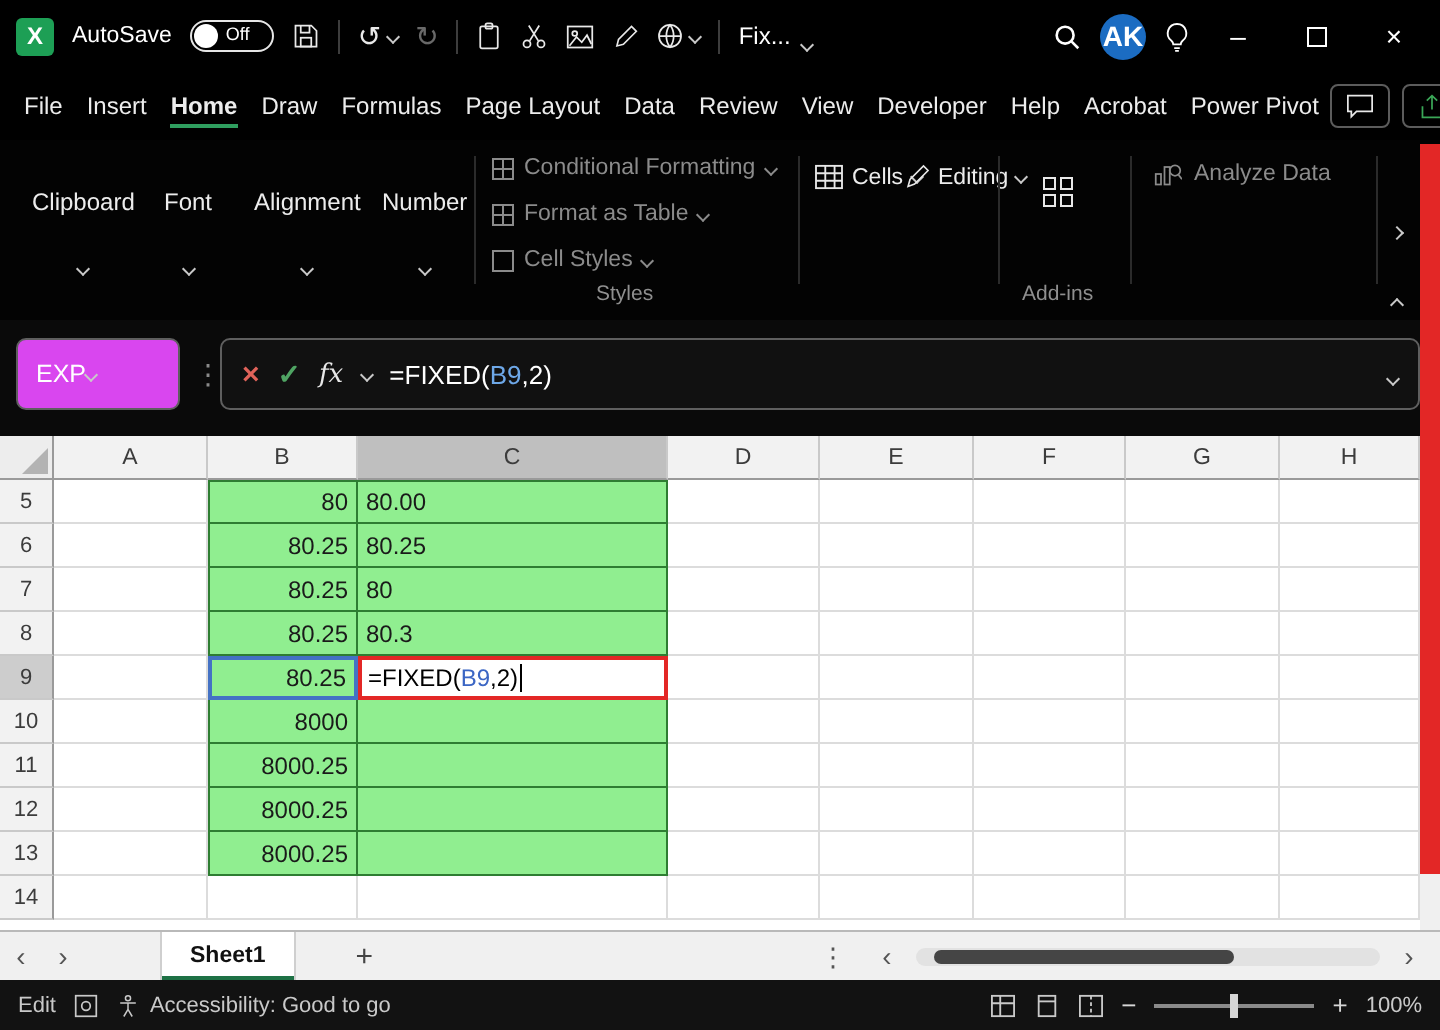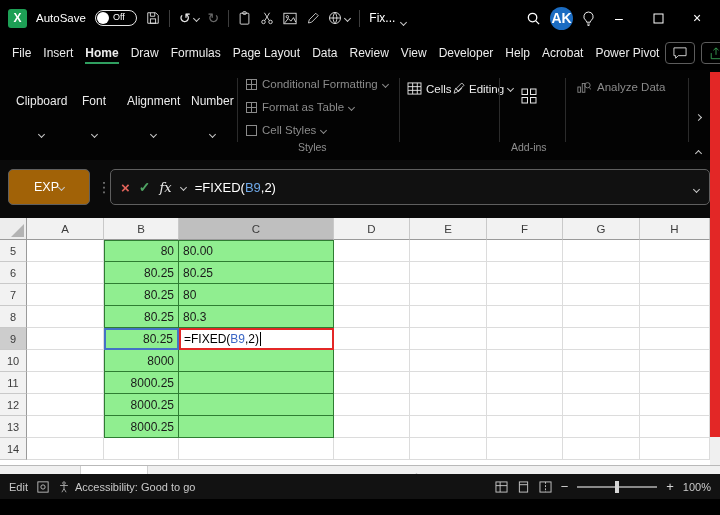--- a/index.html
+++ b/index.html
@@ -43,21 +43,21 @@
   .styles-item{position:absolute;display:flex;align-items:center;gap:5px;color:#8b8b8b;font-size:11.5px;white-space:nowrap}
   .grp-label{position:absolute;top:71px;color:#8f8f8f;font-size:10.5px}
   .sicon{width:11px;height:11px;border:1px solid #8b8b8b;display:inline-block;position:relative;flex:0 0 auto}
   .sicon.grid::after{content:"";position:absolute;left:0;top:4px;width:9px;height:1px;background:#8b8b8b}
   .sicon.grid::before{content:"";position:absolute;left:4px;top:0;width:1px;height:9px;background:#8b8b8b}
   .analyze{position:absolute;left:577px;top:10px;display:flex;align-items:center;gap:6px;color:#8b8b8b;font-size:11.5px;white-space:nowrap}
   .rb-ctl{position:absolute;color:#ddd}
 
   
   #formulabar{position:absolute;top:160px;left:0;width:720px;height:58px;background:#0a0a0a}
-  .namebox{position:absolute;left:8px;top:9px;width:82px;height:36px;background:#a16207;border:1px solid #5f5f5f;border-radius:5px;display:flex;align-items:center;justify-content:center;padding:0 9px;color:#fff;font-size:12.5px}
+  .namebox{position:absolute;left:8px;top:9px;width:82px;height:36px;background:#d946ef;border:1px solid #5f5f5f;border-radius:5px;display:flex;align-items:center;justify-content:flex-start;padding:0 9px;color:#fff;font-size:12.5px}
   .sizer{position:absolute;left:97px;top:19px;color:#8a8a8a;font-size:14px}
   .fbox{position:absolute;left:110px;top:9px;width:600px;height:36px;background:#111;border:1px solid #5f5f5f;border-radius:5px;display:flex;align-items:center;padding:0 10px;gap:9px;font-size:13px;color:#fff}
   .fx-cancel{color:#e0635a;font-size:15px;font-weight:bold}
   .fx-ok{color:#4fa463;font-size:14px;font-weight:bold}
   .fx-fx{font-family:"DejaVu Serif",serif;font-style:italic;font-size:13px;color:#e8e8e8}
   .formula-text{display:flex;align-items:center;white-space:pre}
   .ref-bar{color:#6ea8e8}
 
   
   #grid{position:absolute;top:218px;left:0;width:710px;height:247px;background:#fff;font-size:12px;color:#1a1a1a}
@@ -88,21 +88,21 @@
   .tab-nav{width:21px;text-align:center;color:#555;font-size:14px;line-height:1}
   .sheet-tab{margin-left:38px;height:24px;background:#fff;border-left:1px solid #cfcfcf;border-right:1px solid #cfcfcf;display:flex;align-items:center;padding:0 14px;font-weight:bold;font-size:11.5px;color:#111;position:relative}
   .sheet-tab::after{content:"";position:absolute;left:0;right:0;bottom:0;height:2px;background:#1e7145}
   .addsheet{margin-left:30px;font-size:15px;color:#444;line-height:1}
   .tab-dots{margin-left:auto;color:#555;font-size:13px}
   .hscroll{display:flex;align-items:center;gap:4px;margin:0 5px 0 10px}
   .htrack{width:232px;height:9px;background:#e2e2e2;border-radius:5px;position:relative}
   .hthumb{position:absolute;left:9px;top:1px;width:150px;height:7px;background:#454545;border-radius:4px}
 
   
-  #statusbar{position:absolute;top:474px;left:0;width:720px;height:25px;background:#121212;display:flex;align-items:center;gap:9px;padding:0 9px;color:#c9c9c9;font-size:11px}
+  #statusbar{position:absolute;top:490px;left:0;width:720px;height:25px;background:#121212;display:flex;align-items:center;gap:9px;padding:0 9px;color:#c9c9c9;font-size:11px}
   .sb-right{margin-left:auto;display:flex;align-items:center;gap:9px}
   .zoom-track{width:80px;height:2px;background:#8a8a8a;position:relative}
   .zoom-thumb{position:absolute;left:38px;top:-5px;width:4px;height:12px;background:#d6d6d6}
   .zbtn{font-size:13px;color:#d6d6d6;line-height:1}
 </style>
 </head>
 <body>
 
 <div id="titlebar">
   <div class="xlogo">X</div>

